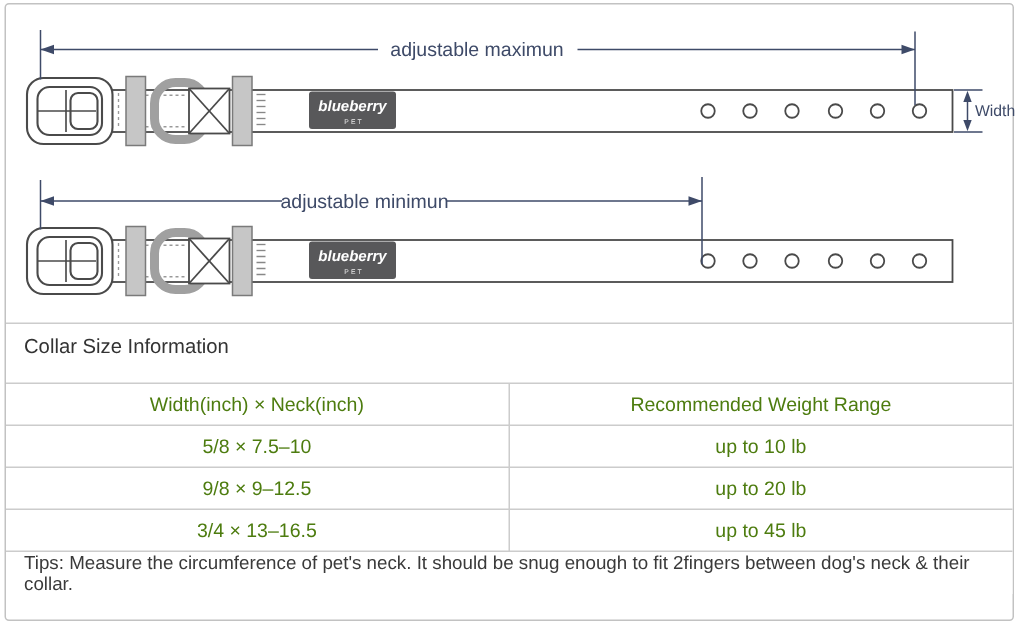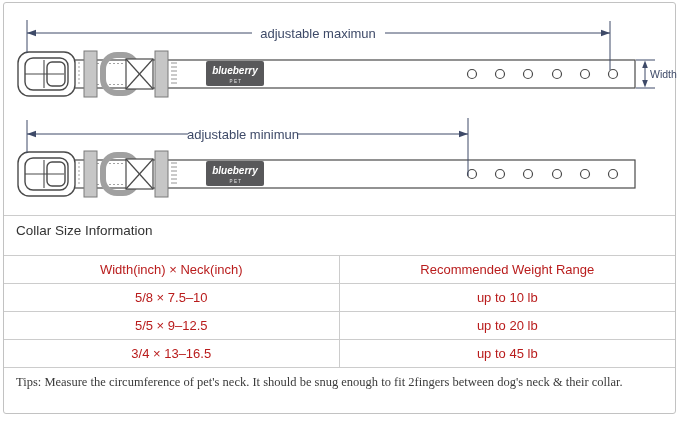--- a/index.html
+++ b/index.html
@@ -21,26 +21,26 @@
 
   .table-section { position:absolute; left:4px; top:215px; width:671px; background:#fff; }
   .section-title {
     height:41px; line-height:29px; padding-left:12px;
     border-top:1px solid #cccccc; border-bottom:1px solid #cccccc;
     font-size:13.5px; color:#333333;
   }
   .grid { display:grid; grid-template-columns:1fr 1fr; }
   .cell {
     height:28px; display:flex; align-items:center; justify-content:center;
-    border-bottom:1px solid #cccccc; font-size:13px; color:#b91c1c;
+    border-bottom:1px solid #cccccc; font-size:13px; color:#4d7c0f;
   }
   .cell.left { border-right:1px solid #cccccc; }
   .tips-row {
     height:28px; display:flex; align-items:center; padding-left:12px;
-    font-size:12.5px; color:#3a3a3a;font-family:Liberation Serif, serif;
+    font-size:12.5px; color:#3a3a3a;
   }
 </style>
 </head>
 <body>
 
 <div class="frame-box"></div>
 
 <svg class="diagram" width="679" height="215" viewBox="0 0 679 215">
   <defs>
     <g id="collar">
@@ -133,21 +133,21 @@
 
 <div class="table-section">
   <div class="section-title">Collar Size Information</div>
   <div class="grid">
     <div class="cell left">Width(inch) × Neck(inch)</div>
     <div class="cell">Recommended Weight Range</div>
 
     <div class="cell left">5/8 × 7.5–10</div>
     <div class="cell">up to 10 lb</div>
 
-    <div class="cell left">5/5 × 9–12.5</div>
+    <div class="cell left">9/8 × 9–12.5</div>
     <div class="cell">up to 20 lb</div>
 
     <div class="cell left">3/4 × 13–16.5</div>
     <div class="cell">up to 45 lb</div>
 
   </div>
   <div class="tips-row">Tips: Measure the circumference of pet's neck. It should be snug enough to fit 2fingers between dog's neck &amp; their collar.</div>
 </div>
 
 </body></html>

